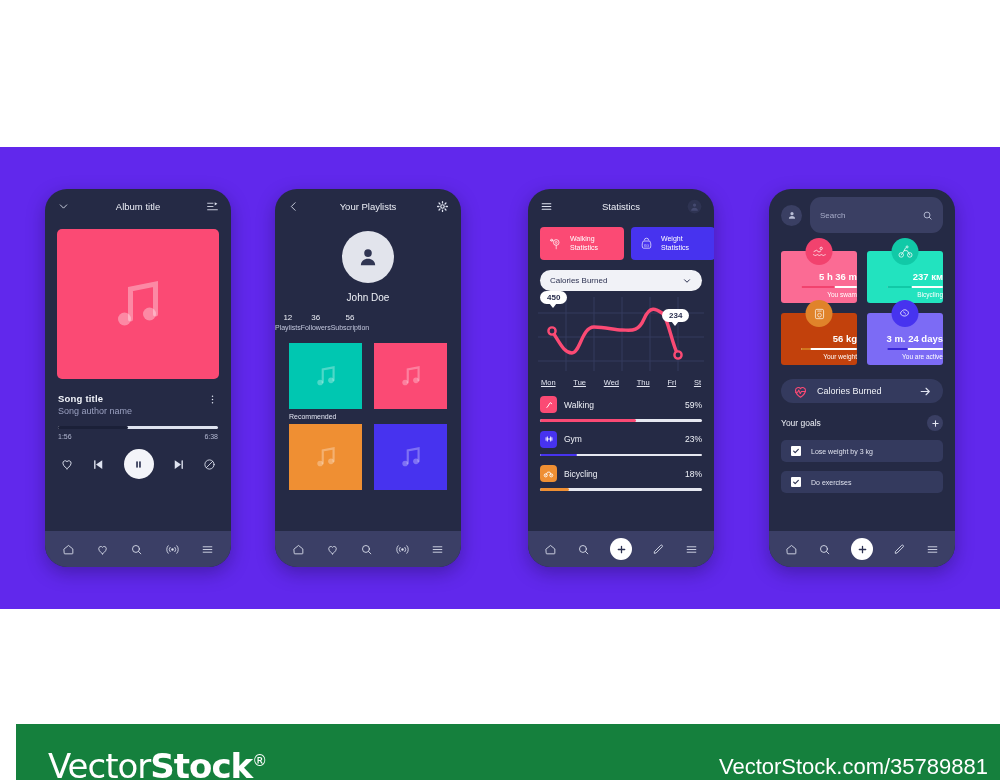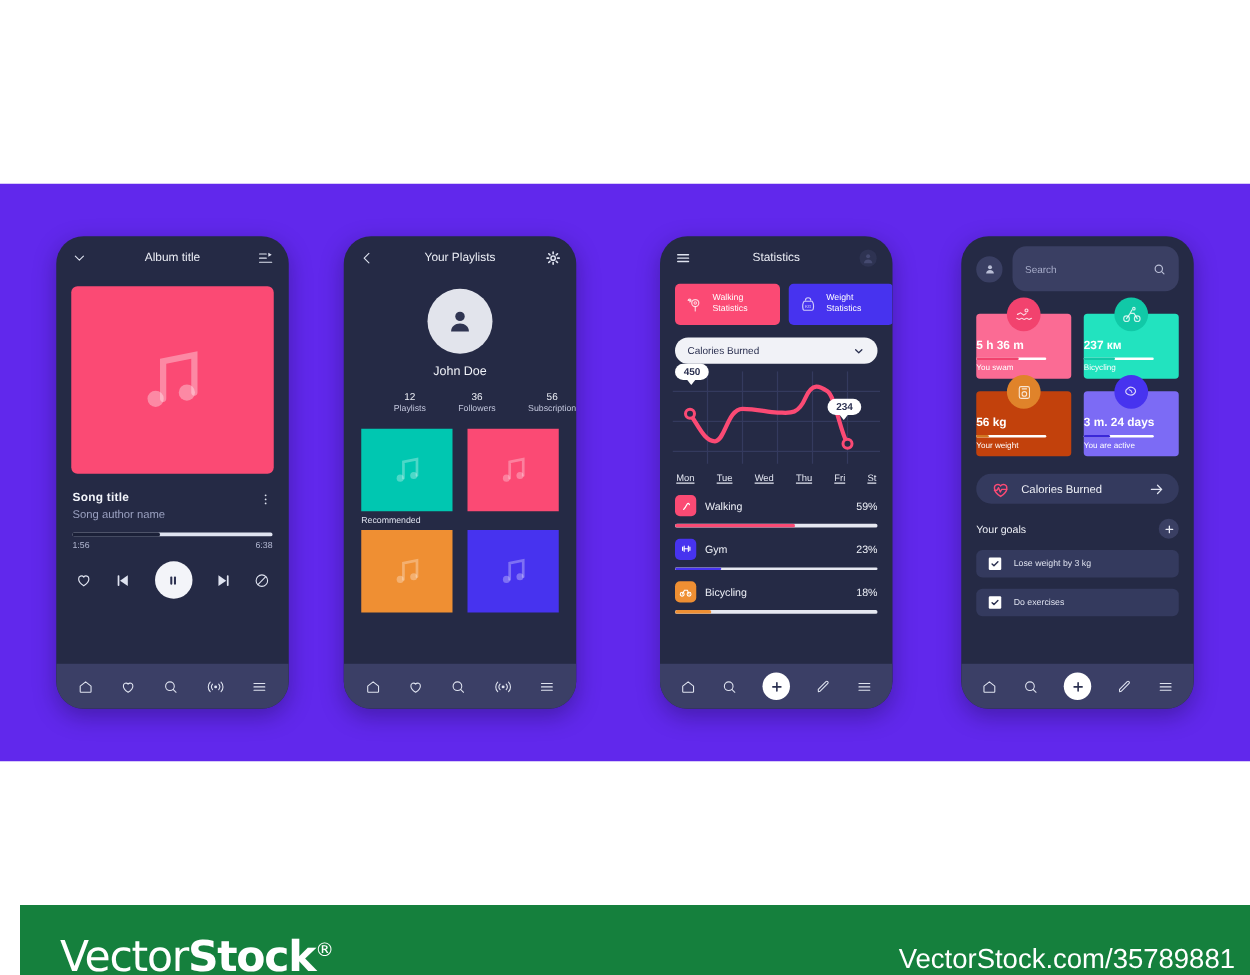--- a/index.html
+++ b/index.html
@@ -91,21 +91,21 @@
     background: #3b3f66; display: flex; align-items: center;
     justify-content: space-around; padding: 0 6px;
   }
 
   
   .avatar-big {
     width: 52px; height: 52px; border-radius: 50%; background: #e2e4ec;
     margin: 8px auto 0; display: flex; align-items: center; justify-content: center;
   }
   .uname { text-align: center; font-size: 10px; color: #f0f2f8; margin-top: 9px; }
-  .stats-row { display: flex; justify-content: space-between; margin-top: 10px; padding-left: 40px; }
+  .stats-row { display: flex; justify-content: flex-start; margin-top: 10px; }
   .stat { text-align: center; }
   .stat .num { font-size: 8px; color: #eef0f7; }
   .stat .lbl { font-size: 7px; color: #c3c7dd; margin-top: 2px; }
   .grid2 { display: grid; grid-template-columns: 1fr 1fr; gap: 12px;
            padding: 12px 14px 0; }
   .tile { height: 66px; display: flex; align-items: center; justify-content: center; }
   .rec-label { font-size: 7px; color: #dfe2ef; padding: 4px 0 0 14px; }
 
   
   .chips { display: flex; gap: 7px; padding: 4px 0 0 12px; overflow: hidden; }
@@ -147,21 +147,21 @@
   .searchrow { display: flex; align-items: center; gap: 8px; padding: 8px 12px 0; }
   .av-sm { width: 21px; height: 21px; border-radius: 50%; background: #3a3f63;
            display: flex; align-items: center; justify-content: center; flex:none; }
   .searchbar { flex: 1; height: 36px; border-radius: 11px; background: #3a3f63;
                display: flex; align-items: center; justify-content: space-between;
                padding: 0 10px; }
   .searchbar .ph { font-size: 8px; color: #a7acc9; }
   .cards4 { display: grid; grid-template-columns: 1fr 1fr; gap: 10px;
             padding: 18px 12px 0; }
   .mcard { height: 52px; border-radius: 3px; position: relative;
-           display: flex; flex-direction: column; align-items: flex-start;
+           display: flex; flex-direction: column; align-items: flex-end;
            justify-content: flex-end; padding-bottom: 5px; }
   .mcard .badge {
     position: absolute; top: -13px; left: 50%; transform: translateX(-50%);
     width: 27px; height: 27px; border-radius: 50%;
     display: flex; align-items: center; justify-content: center;
   }
   .mcard .mval { font-size: 9.5px; color: #fff; font-weight: 600; }
   .mcard .mbar { width: 74%; height: 2.5px; background: #fff; border-radius: 2px;
                  margin: 4px 0 3px; position: relative; }
   .mcard .mbar i { position: absolute; left: 0; top: 0; height: 100%;
@@ -459,21 +459,21 @@
       <svg width="166" height="80" viewBox="0 0 166 80">
         <g stroke="#343a5e" stroke-width="1">
           <path d="M28 0V74M56 0V74M84 0V74M112 0V74M140 0V74"></path>
           <path d="M0 16H166M0 40H166M0 64H166"></path>
         </g>
         <path d="M14 34 C 22 46, 26 56, 34 56 S 44 30, 56 30 S 76 33, 84 33 S 100 36, 106 22 S 118 12, 124 16 S 134 48, 140 58" fill="none" stroke="#fb4a74" stroke-width="3.4" stroke-linecap="round"></path>
         <circle cx="14" cy="34" r="3.6" fill="#252a45" stroke="#fb4a74" stroke-width="2.4"></circle>
         <circle cx="140" cy="58" r="3.6" fill="#252a45" stroke="#fb4a74" stroke-width="2.4"></circle>
       </svg>
       <div class="bubble" style="left:2px; top:-6px">450</div>
-      <div class="bubble" style="left:124px; top:22px">234</div>
+      <div class="bubble" style="left:124px; top:12px">234</div>
     </div>
 
     <div class="days">
       <span>Mon</span>
       <span>Tue</span>
       <span>Wed</span>
       <span>Thu</span>
       <span>Fri</span>
       <span>St</span>
     </div>

